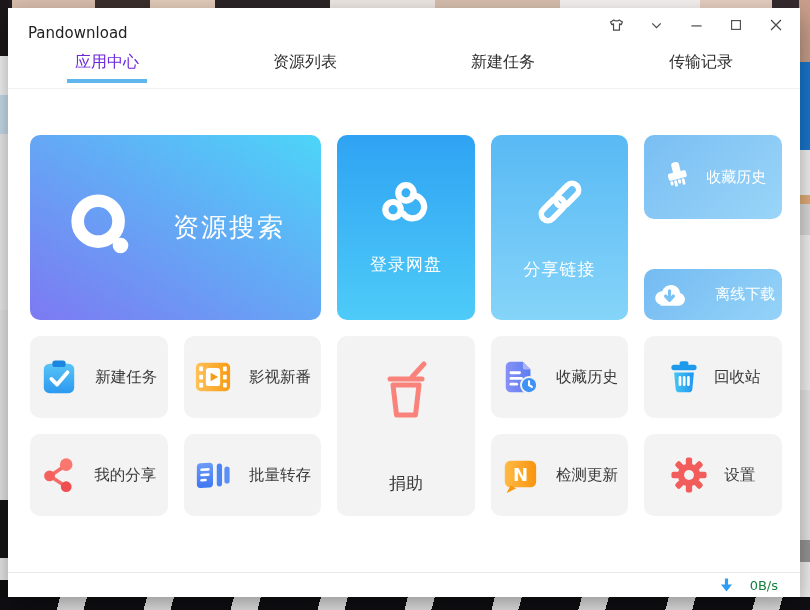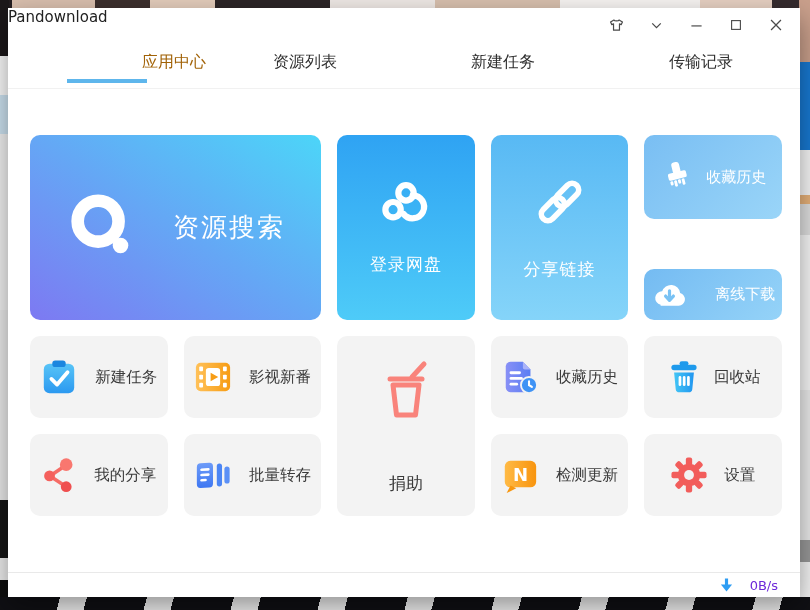--- a/index.html
+++ b/index.html
@@ -13,30 +13,30 @@
     background:linear-gradient(180deg,#1c181a 0 56px,#fbfbfb 56px 95px,#cde3f1 95px 134px,#f2f2f2 134px 310px,#ececec 310px 500px,#161616 500px 558px,#efefef 558px 580px,#0e0e0e 580px 610px); }
   .bg-right { position:absolute; left:799px; top:0; width:11px; height:610px;
     background:linear-gradient(180deg,#caa08c 0 62px,#1879d2 62px 150px,#f7f7f7 150px 195px,#e8b27a 195px 204px,#e0e0e0 204px 235px,#f8f8f8 235px 390px,#ececec 390px 540px,#9a9a9a 540px 562px,#f5f5f5 562px 598px,#141414 598px 610px); }
   .bg-bottom { position:absolute; left:0; top:597px; width:810px; height:13px;
     background:repeating-linear-gradient(105deg,#101014 0 58px,#f2f2f2 58px 84px); }
 
   
   .window { position:absolute; left:8px; top:8px; width:792px; height:589px;
     background:#ffffff; box-shadow:0 10px 26px rgba(0,0,0,.4); display:flex; flex-direction:column; }
 
-  .titlebar { height:34px; display:flex; align-items:flex-start; flex:0 0 auto; }
+  .titlebar { height:34px; display:flex; align-items:flex-end; padding-left:20px; flex:0 0 auto; }
   .title { font-size:15px; color:#222; }
   .win-controls { margin-left:auto; display:flex; align-items:center; }
   .win-btn { width:40px; height:34px; display:flex; align-items:center; justify-content:center; cursor:default; }
   .win-btn:last-child { margin-right:4px; }
 
   .tabbar { height:47px; display:flex; flex:0 0 auto; border-bottom:1px solid #f1f1f1; }
   .tab { flex:1 1 0; display:flex; align-items:center; justify-content:center; position:relative;
     font-size:16px; color:#303030; padding-bottom:6px; }
-  .tab.active { color:#a16207;justify-content:flex-end; }
+  .tab.active { color:#6d28d9; }
   .tab-underline { position:absolute; bottom:5px; left:50%; transform:translateX(-50%);
     width:80px; height:4px; background:#5eb6ec; }
 
   .content { flex:1 1 auto; position:relative; }
   .cards-grid { margin:46px 18px 0 22px; display:grid;
     grid-template-columns:repeat(5,1fr); grid-template-rows:84px 85px 82px 82px; gap:16px; }
 
   .card { border-radius:10px; display:flex; align-items:center; justify-content:center; }
   .blue-label { color:#fff; }
 
@@ -66,21 +66,21 @@
   .card-recycle { grid-column:5; grid-row:3;gap:12px; }
   .card-my-share { grid-column:1; grid-row:4; }
   .card-batch { grid-column:2; grid-row:4; }
   .card-update { grid-column:4; grid-row:4; }
   .card-settings { grid-column:5; grid-row:4; }
 
   .icon { display:flex; align-items:center; justify-content:center; }
 
   .statusbar { flex:0 0 auto; height:25px; border-top:1px solid #e9e9e9;
     display:flex; align-items:center; justify-content:flex-end; gap:17px; padding-right:22px; }
-  .speed { font-size:13px; color:#6d28d9; }
+  .speed { font-size:13px; color:#15803d; }
 </style>
 </head>
 <body>
 
 <div class="bg-top"></div>
 <div class="bg-left"></div>
 <div class="bg-right"></div>
 <div class="bg-bottom"></div>
 
 <div class="window">

